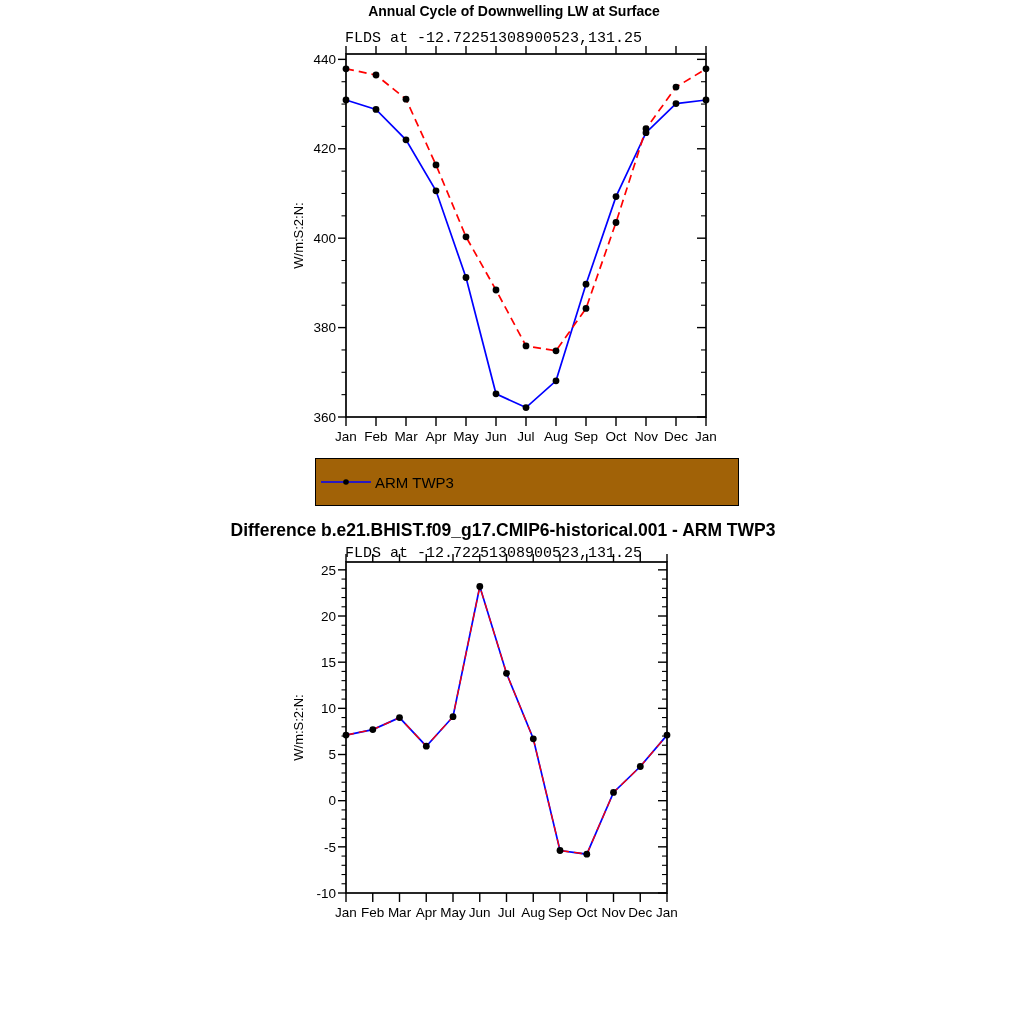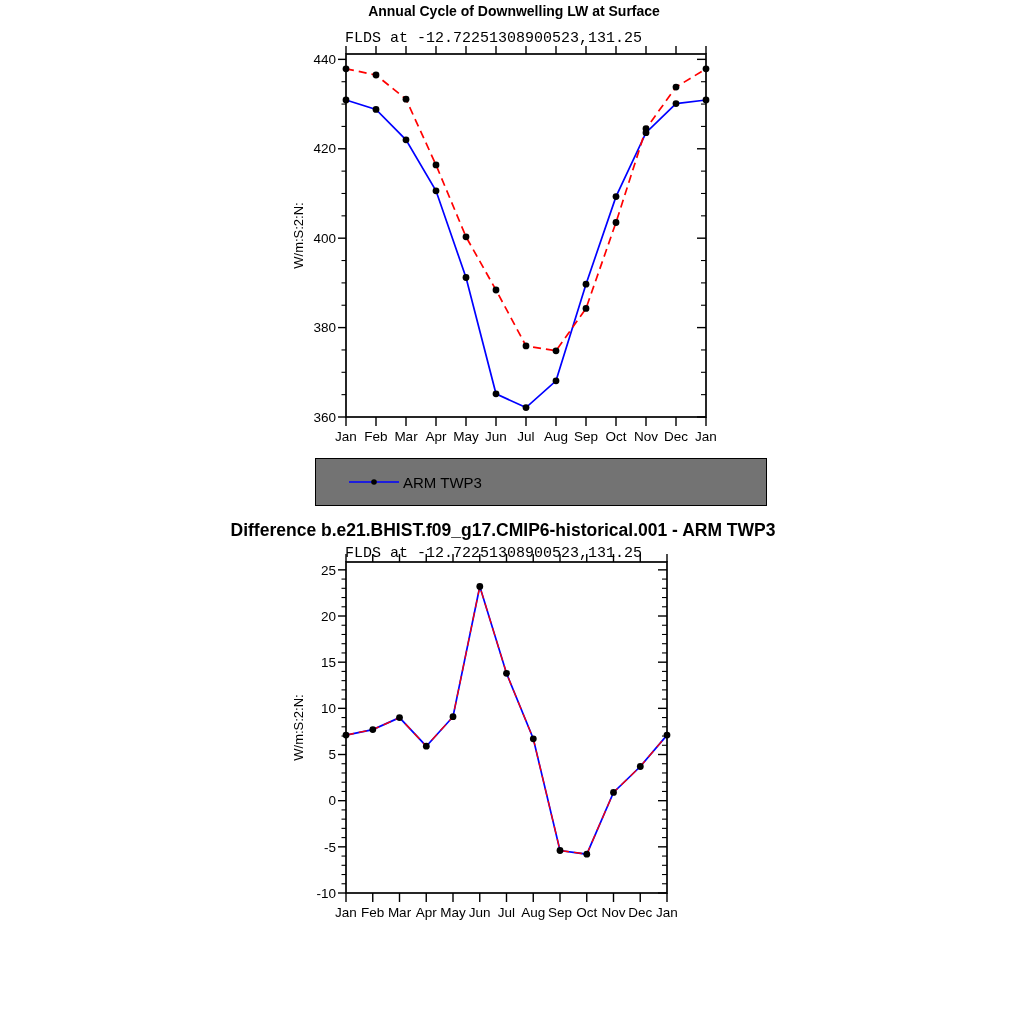--- a/index.html
+++ b/index.html
@@ -8,22 +8,22 @@
     overflow:hidden;font-family:"Liberation Sans","DejaVu Sans",sans-serif;color:#000;
   }
   .abs{position:absolute;white-space:nowrap;}
   .chart-title{font-weight:bold;font-size:14px;line-height:1.1;transform:translateX(-50%);}
   .chart-title.small{font-size:17.5px;}
   .chart-subtitle{font-size:15px;line-height:1.05;font-family:Liberation Mono, monospace;}
   #chart-canvas{position:absolute;left:0;top:0;}
   #chart-canvas text{fill:#000;font-family:"Liberation Sans","DejaVu Sans",sans-serif;}
   .legend{
     position:absolute;left:315px;top:458px;width:422px;height:46px;
-    border:1px solid #000;background:#737373;
-    display:flex;flex-direction:column;justify-content:center;padding-left:28px;
+    border:1px solid #000;background:#a16207;
+    display:flex;flex-direction:column;justify-content:center;
   }
   .legend-row{display:flex;align-items:center;height:21px;font-size:15px;}
   .legend-row svg{margin-left:3px;flex:0 0 auto;display:block;}
   .legend-row .legend-label{margin-left:2px;}
 </style>
 </head>
 <body>
 
 <svg id="chart-canvas" width="1024" height="1024">
     <g>

